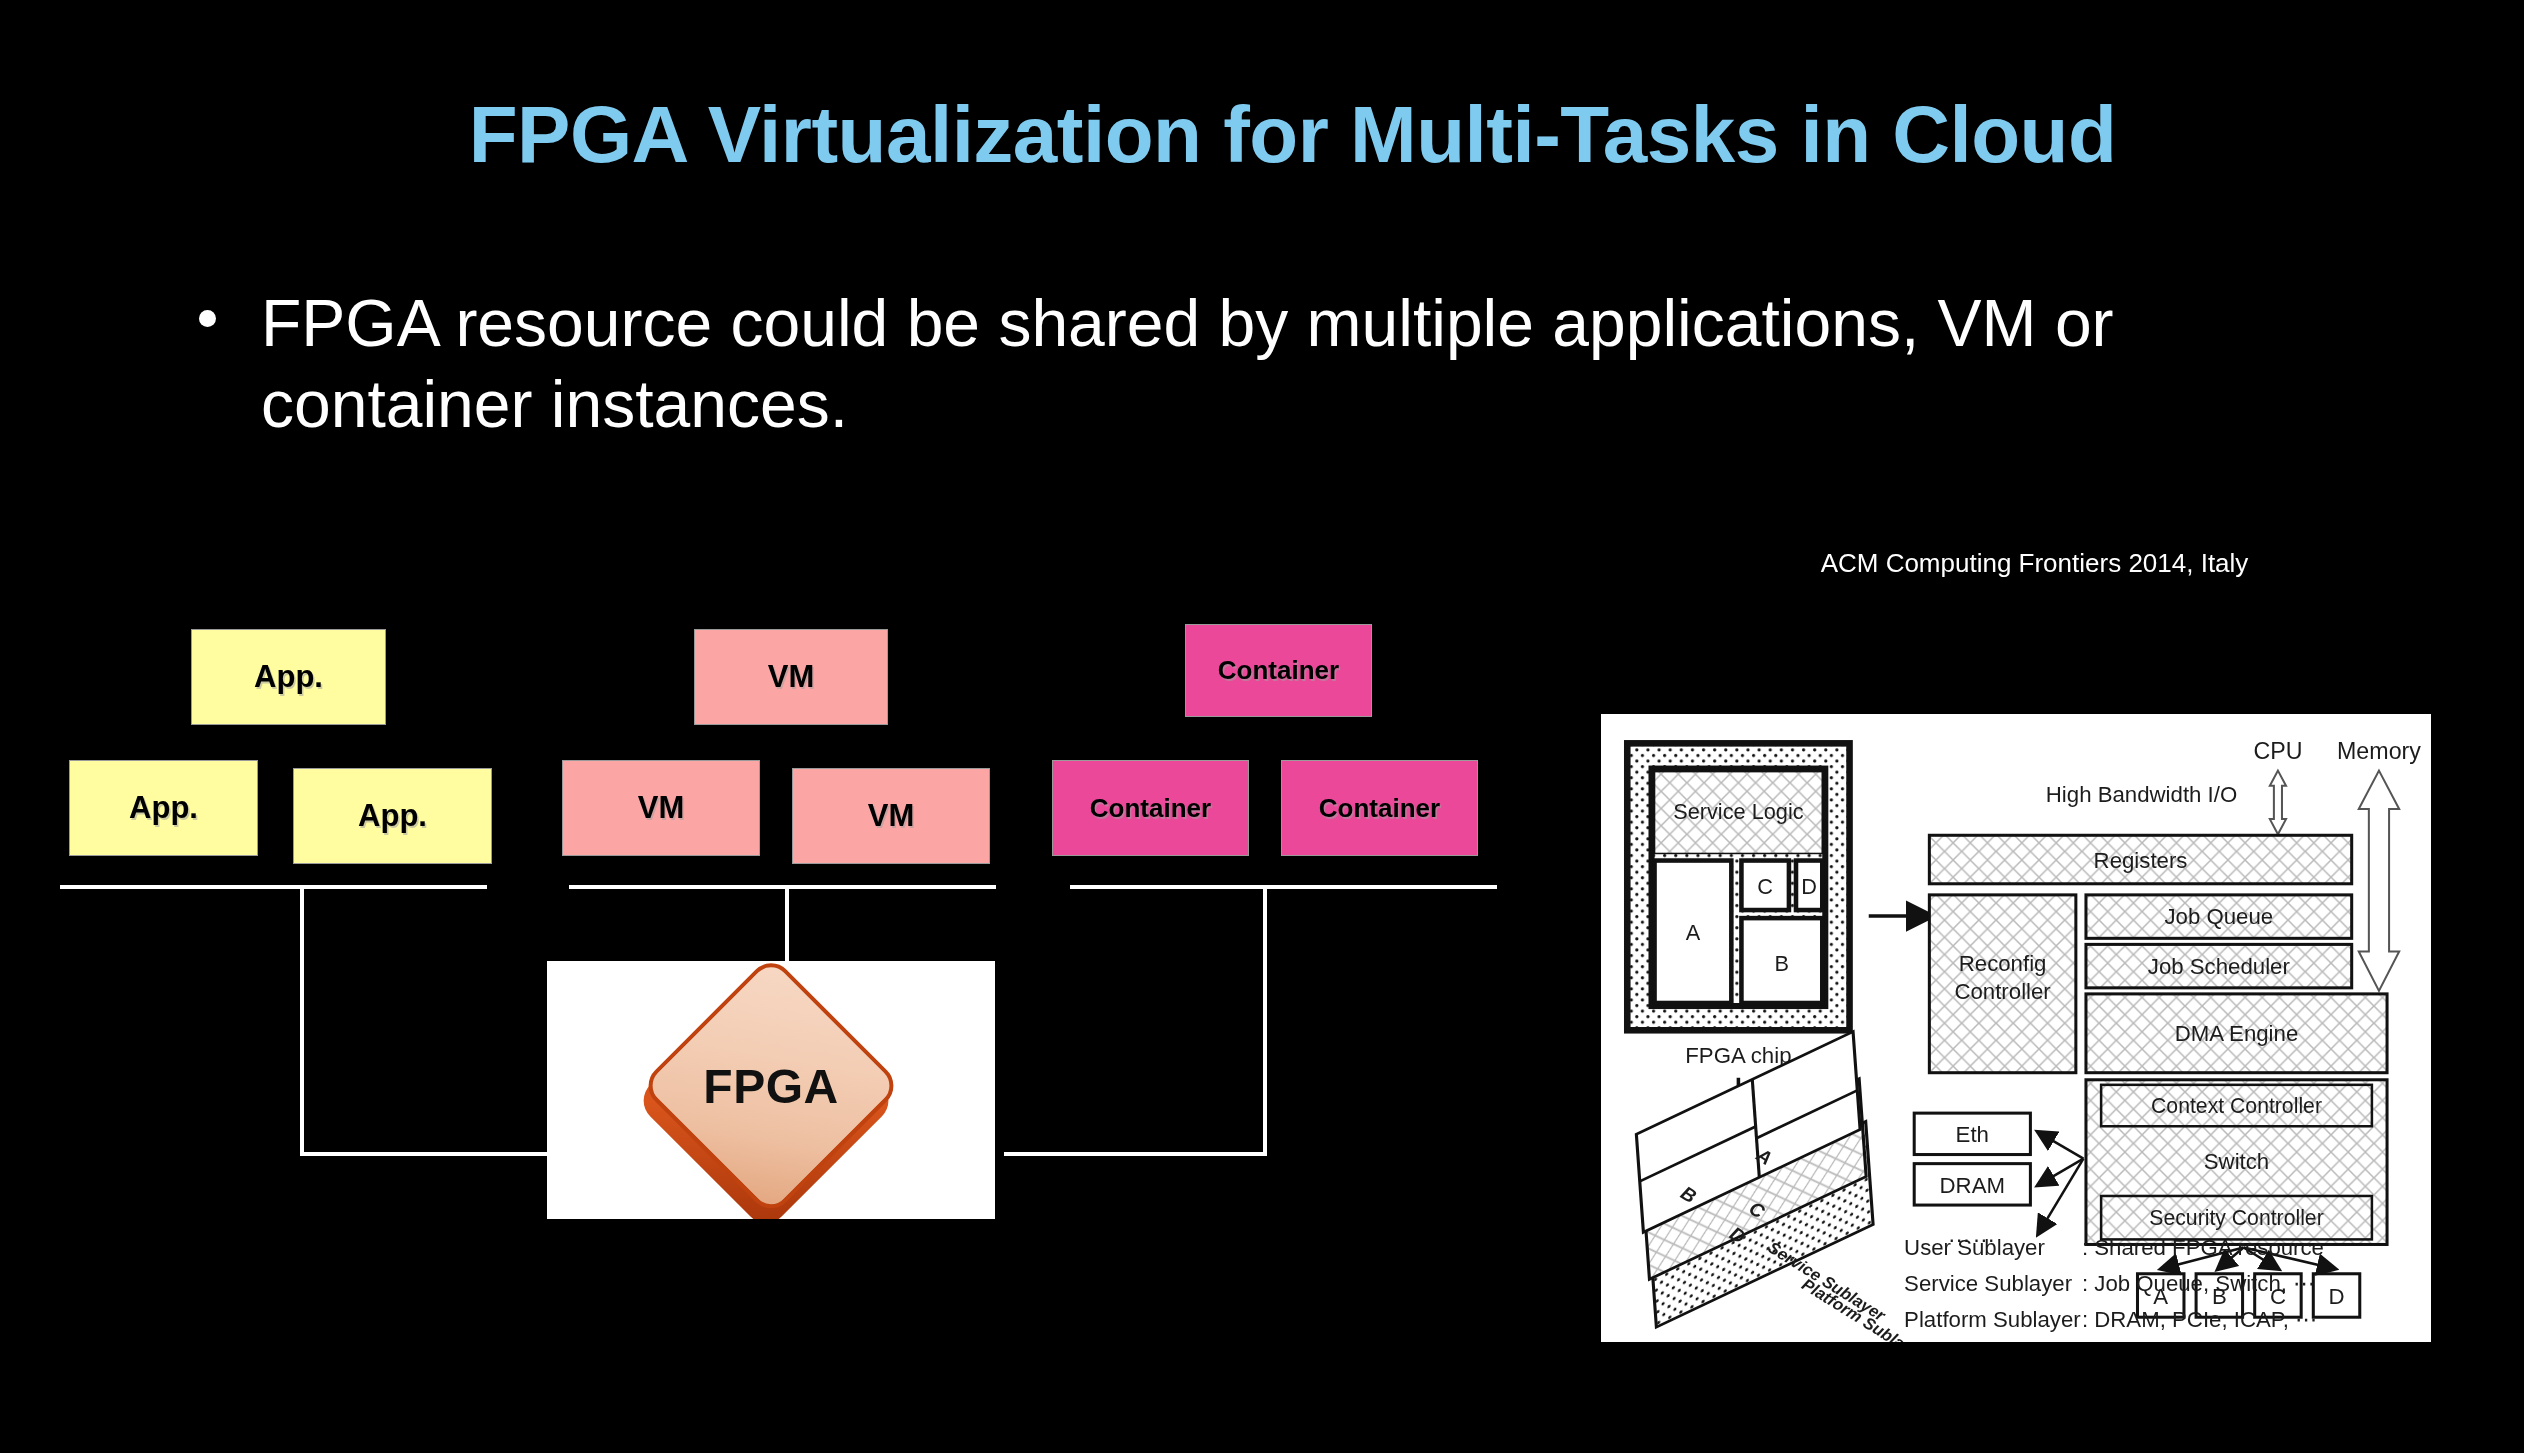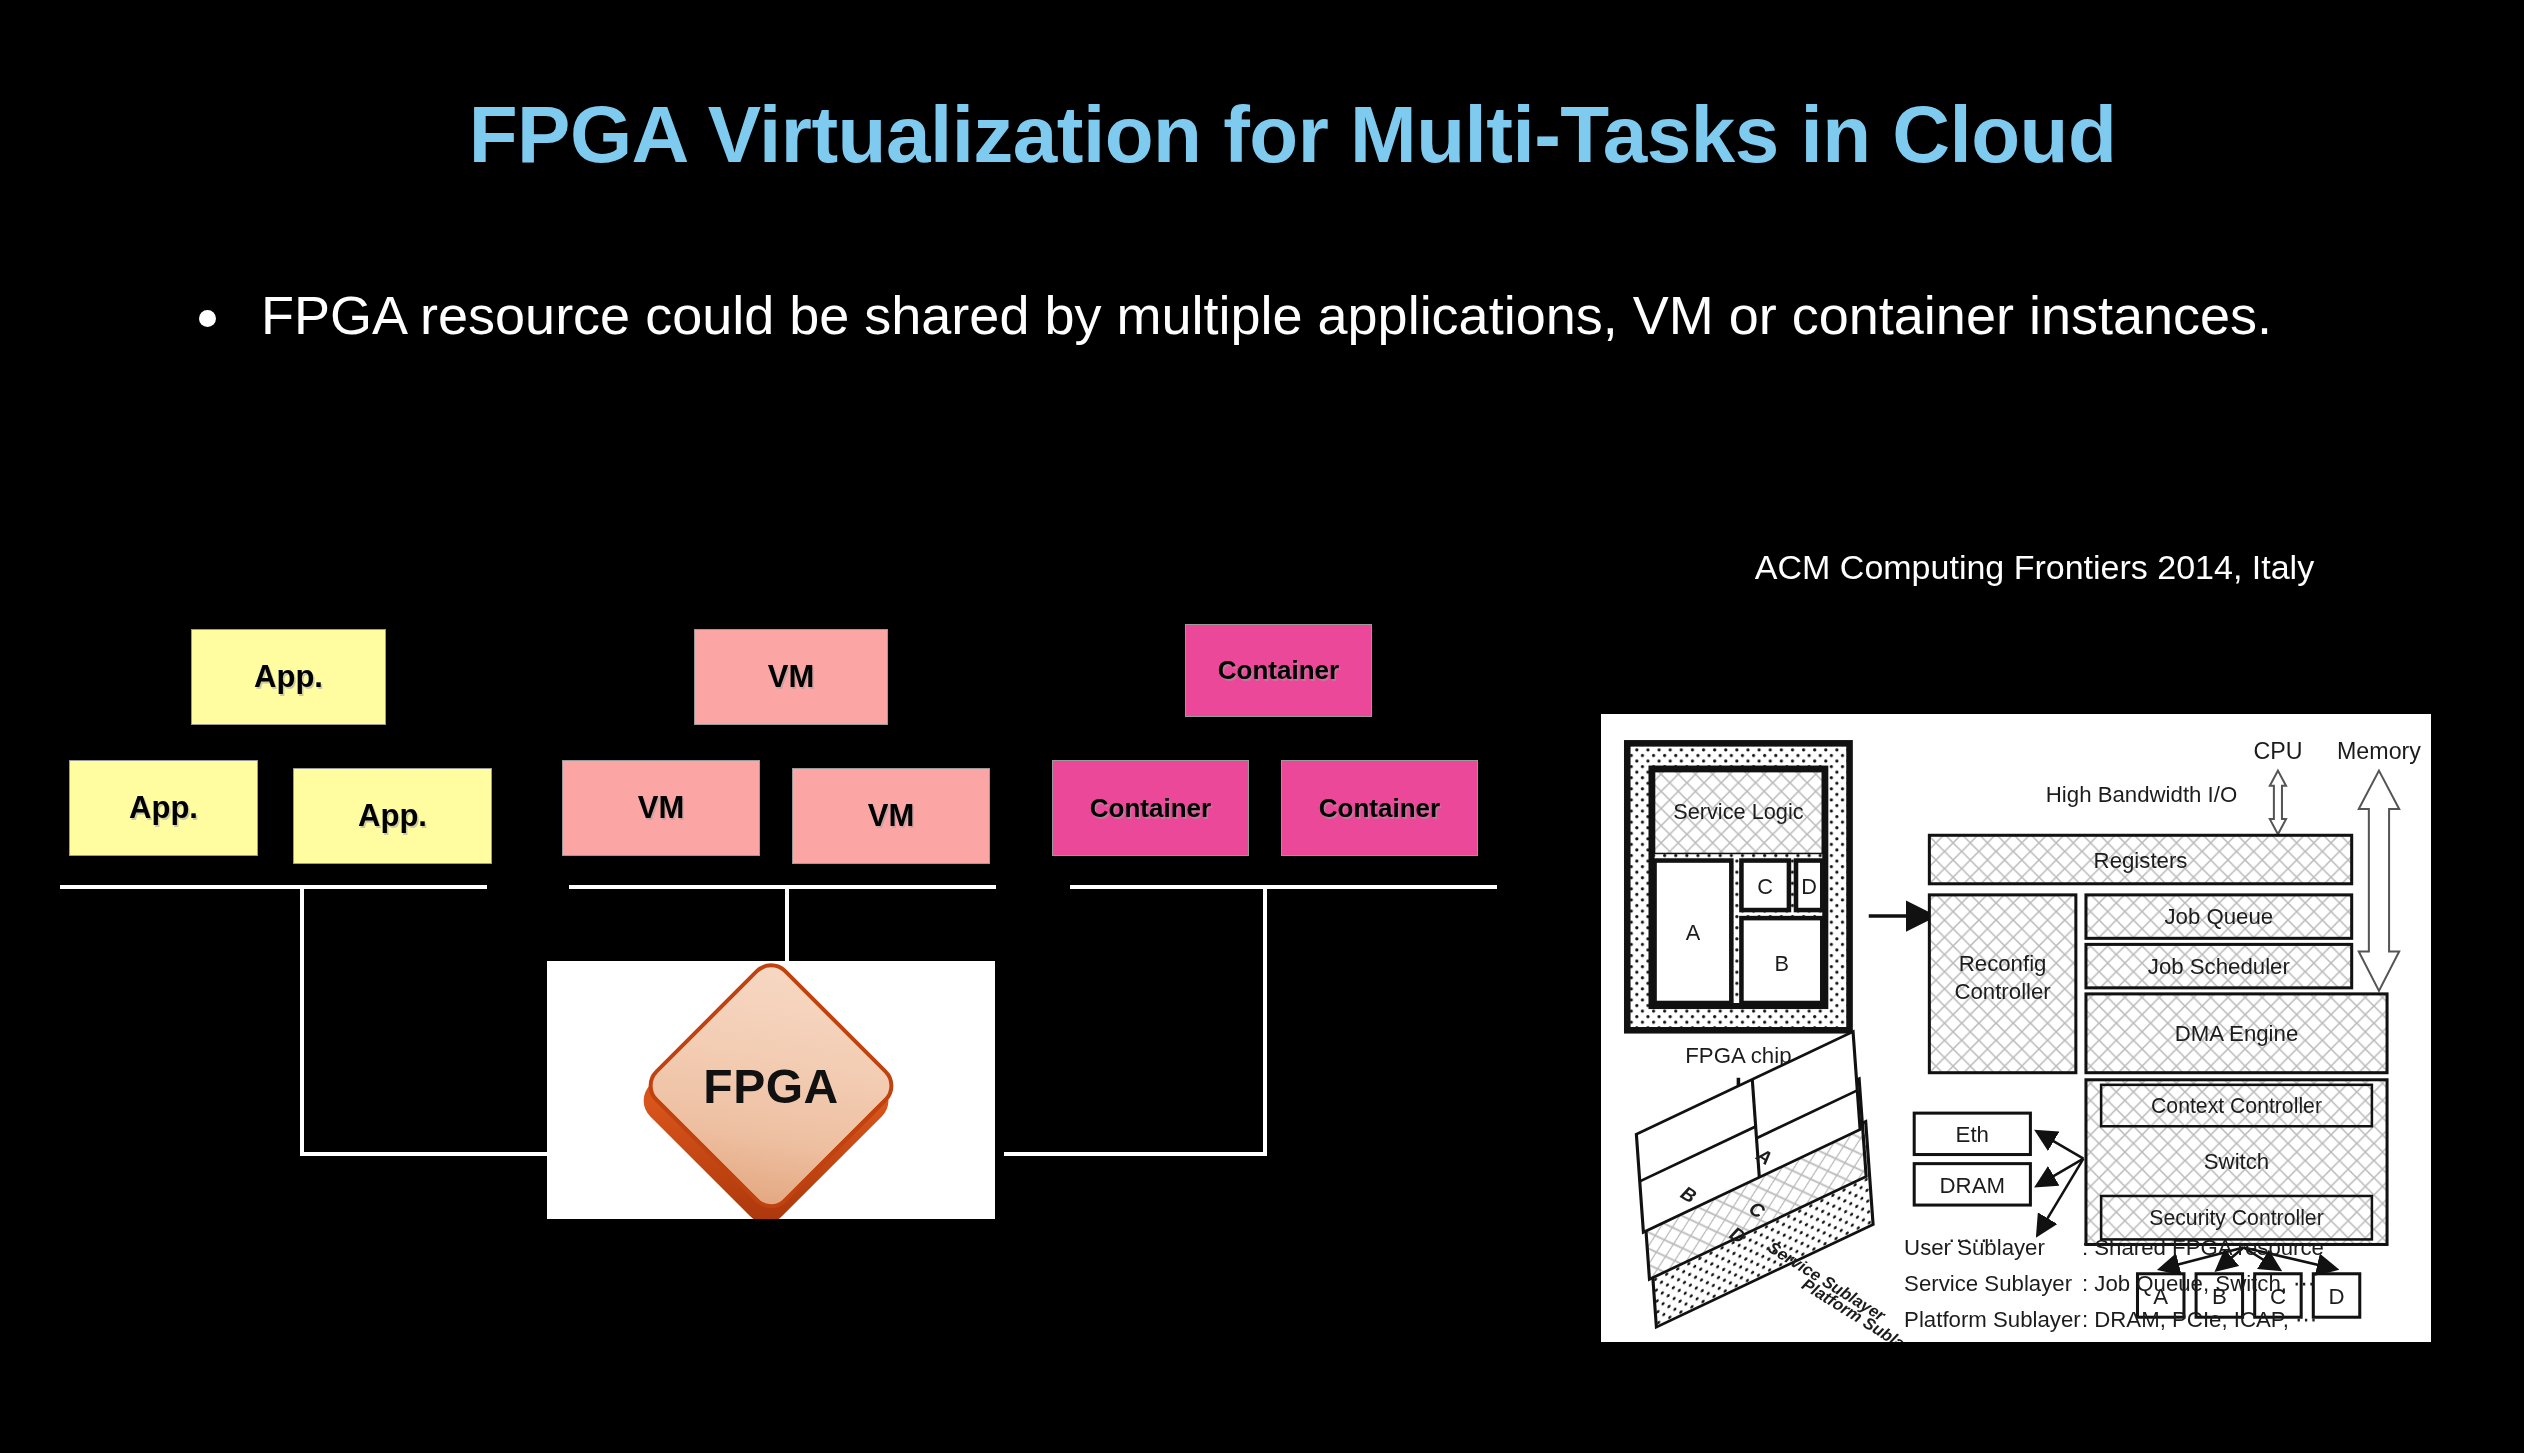--- a/index.html
+++ b/index.html
@@ -15,21 +15,21 @@
   }
 
   
   #bullet-block{position:absolute;left:199px;top:283px;width:2121px;}
   #bullet-row{display:flex;align-items:flex-start;}
   #bullet-dot{
     width:17px;height:17px;border-radius:50%;background:#fff;
     flex:0 0 auto;margin-top:27px;margin-right:45px;
   }
   #bullet-text{
-    color:#fff;font-size:54px;line-height:1.22;font-weight:400;
+    color:#fff;font-size:66px;line-height:1.22;font-weight:400;
     max-width:2045px;
   }
 
   
   #left-diagram{position:absolute;left:12px;top:596px;width:1540px;height:656px;}
 
   .inst-box{
     position:absolute;box-sizing:border-box;
     border:1.5px solid #9a9a9a;
     display:flex;align-items:center;justify-content:center;
@@ -68,21 +68,21 @@
     position:absolute;left:0;top:0;width:186px;height:186px;
     display:flex;align-items:center;justify-content:center;
     transform:rotate(-45deg);
     font-size:48px;font-weight:bold;color:#111;letter-spacing:0.5px;
     font-family:"Liberation Sans",sans-serif;
   }
 
   
   #citation{position:absolute;left:1555px;top:548px;width:959px;text-align:center;color:#fff;}
   #cite-line1{font-size:34px;margin-bottom:19px;}
-  #cite-line2{font-size:34px;}
+  #cite-line2{font-size:26px;}
 
   
   #figure-panel{
     position:absolute;left:1601px;top:714px;width:830px;height:628px;
     background:#ffffff;
   }
   #fig-svg{display:block;width:100%;height:100%;}
 </style>
 </head>
 <body>

